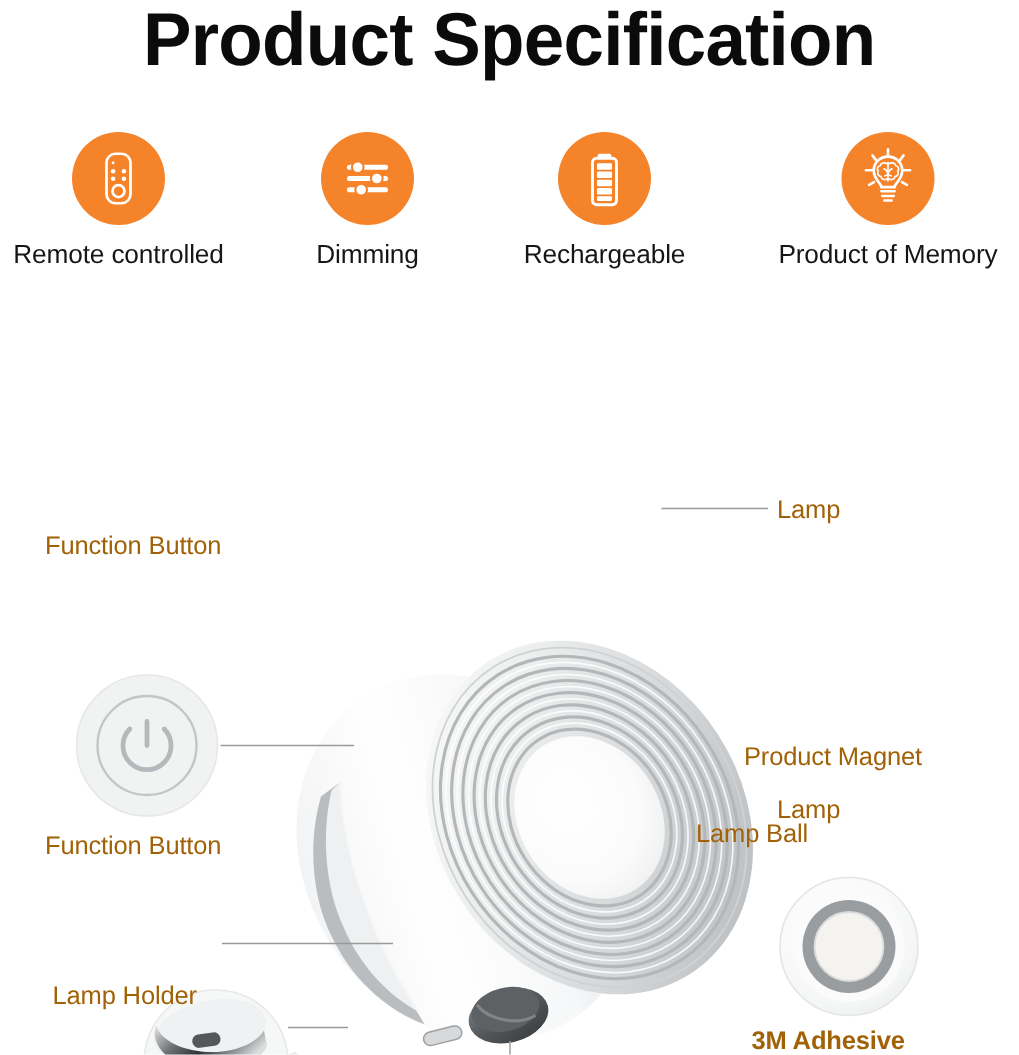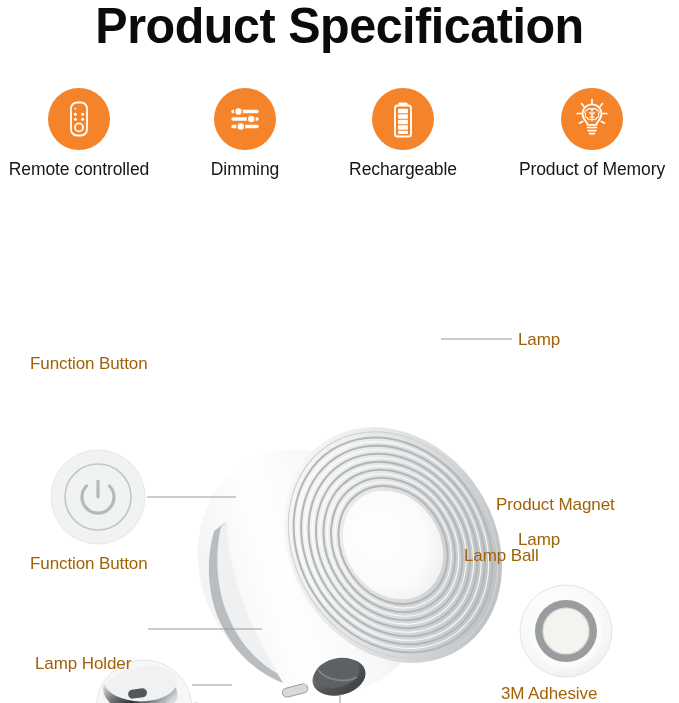--- a/index.html
+++ b/index.html
@@ -335,15 +335,15 @@
     <div class="lbl" style="left:30px;  top:354px;">Function Button</div>
     <div class="lbl" style="left:518px; top:330px;">Lamp</div>
     <div class="lbl" style="left:496px; top:710px;"></div>
   </div>
 
   <div class="lbl" style="left:30px;  top:354px;">Function Button</div>
   <div class="lbl" style="left:518px; top:330px;">Lamp</div>
   <div class="lbl" style="left:496px; top:495px;">Product Magnet</div>
   <div class="lbl" style="left:464px; top:546px;">Lamp Ball</div>
   <div class="lbl" style="left:35px;  top:642px;margin-top:12px;">Lamp Holder</div>
-  <div class="lbl" style="left:501px; top:684px;">3M Adhesive</div>
+  <div class="lbl" style="left:501px; top:684px;font-weight:bold;">3M Adhesive</div>
 
 </div>
 
 </body></html>

